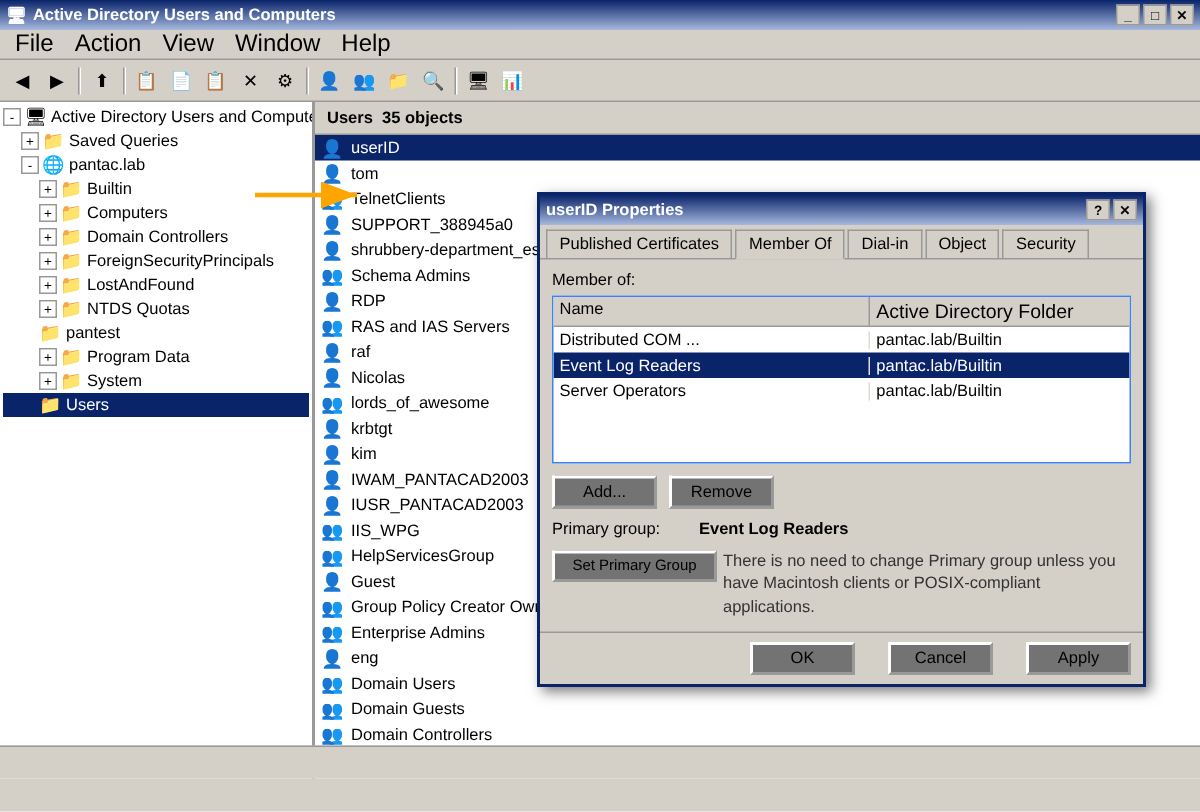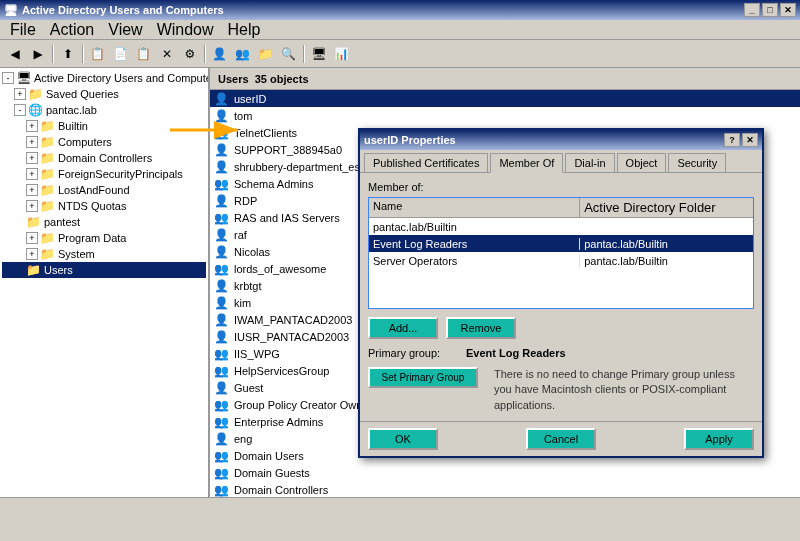--- a/index.html
+++ b/index.html
@@ -333,21 +333,21 @@
       font-size: 11px;
       overflow: hidden;
       white-space: nowrap;
     }
     .action-buttons {
       display: flex;
       gap: 8px;
       margin-bottom: 8px;
     }
     .win-button {
-      background: #14b8a6;
+      background: #737373;
       border: 2px solid;
       border-color: white #999 #999 white;
       padding: 3px 4px;
       font-size: 11px;
       cursor: pointer;
       min-width: 70px;
     }
     .win-button:disabled {
       color: #999;
     }
@@ -361,32 +361,32 @@
       font-size: 11px;
       width: 90px;
     }
     .primary-group-value {
       font-size: 11px;
       font-weight: bold;
     }
     .set-primary-row {
       display: flex;
       align-items: flex-start;
-      gap: 16px;
+      gap: 4px;
     }
     .set-primary-info {
       font-size: 11px;
       color: #333;
       line-height: 1.4;
       flex: 1;
     }
     .dialog-bottom {
       display: flex;
-      justify-content: space-between;
-      gap: 6px;
+      justify-content: flex-end;
+      gap: 22px;
       padding: 6px 8px;
       border-top: 1px solid #999;
     }
 
     
     ::-webkit-scrollbar { width: 16px; }
     ::-webkit-scrollbar-track { background: #d4d0c8; }
     ::-webkit-scrollbar-thumb { background: #b0aca0; border: 1px solid #fff; }
     ::-webkit-scrollbar-button { background: #d4d0c8; height: 16px; border: 1px solid #999; }
   </style>
@@ -658,20 +658,21 @@
       <div class="dialog-content">
         <div class="member-of-label">Member of:</div>
 
         <div class="member-table">
           <div class="member-table-header">
             <div class="col-name">Name</div>
             <div class="col-folder">Active Directory Folder</div>
           </div>
           <div class="member-table-body">
             <div class="member-row">
+              <div class="col-name">Distributed COM ...</div>
               <div class="col-folder">pantac.lab/Builtin</div>
             </div>
             <div class="member-row selected">
               <div class="col-name">Event Log Readers</div>
               <div class="col-folder">pantac.lab/Builtin</div>
             </div>
             <div class="member-row">
               <div class="col-name">Server Operators</div>
               <div class="col-folder">pantac.lab/Builtin</div>
             </div>

